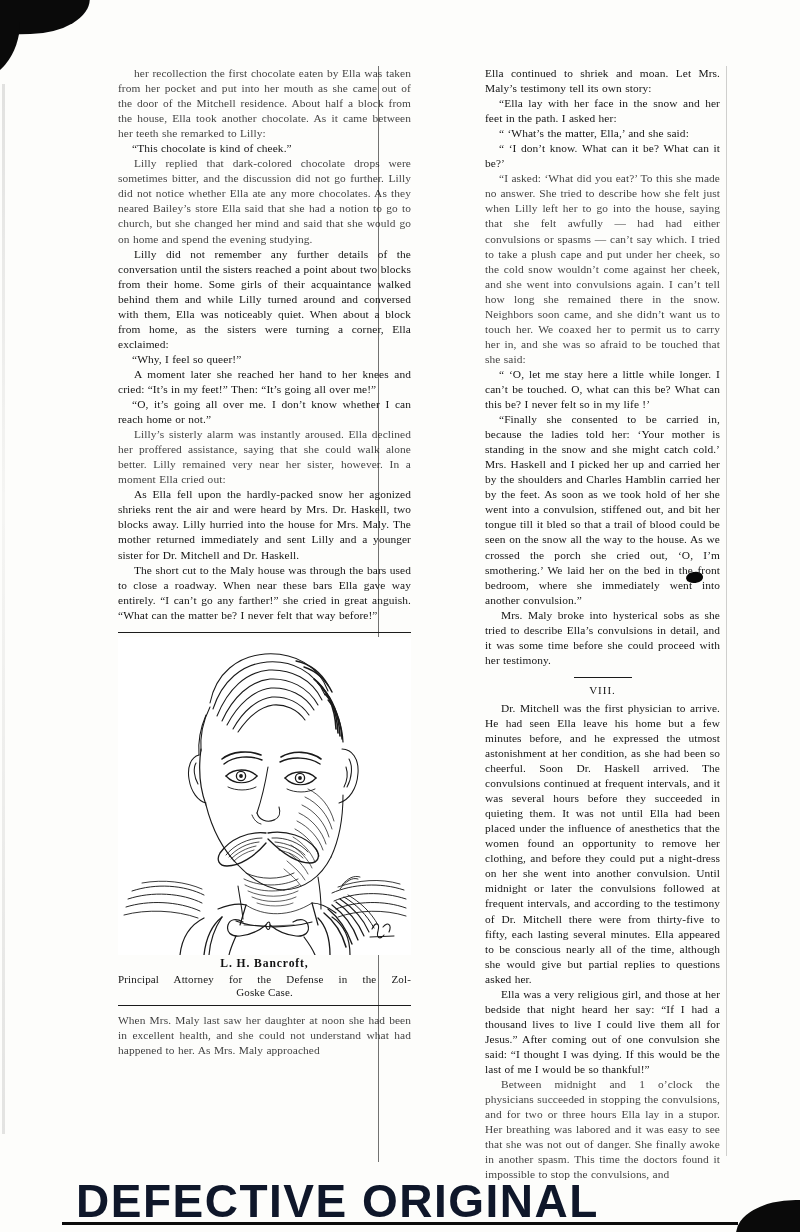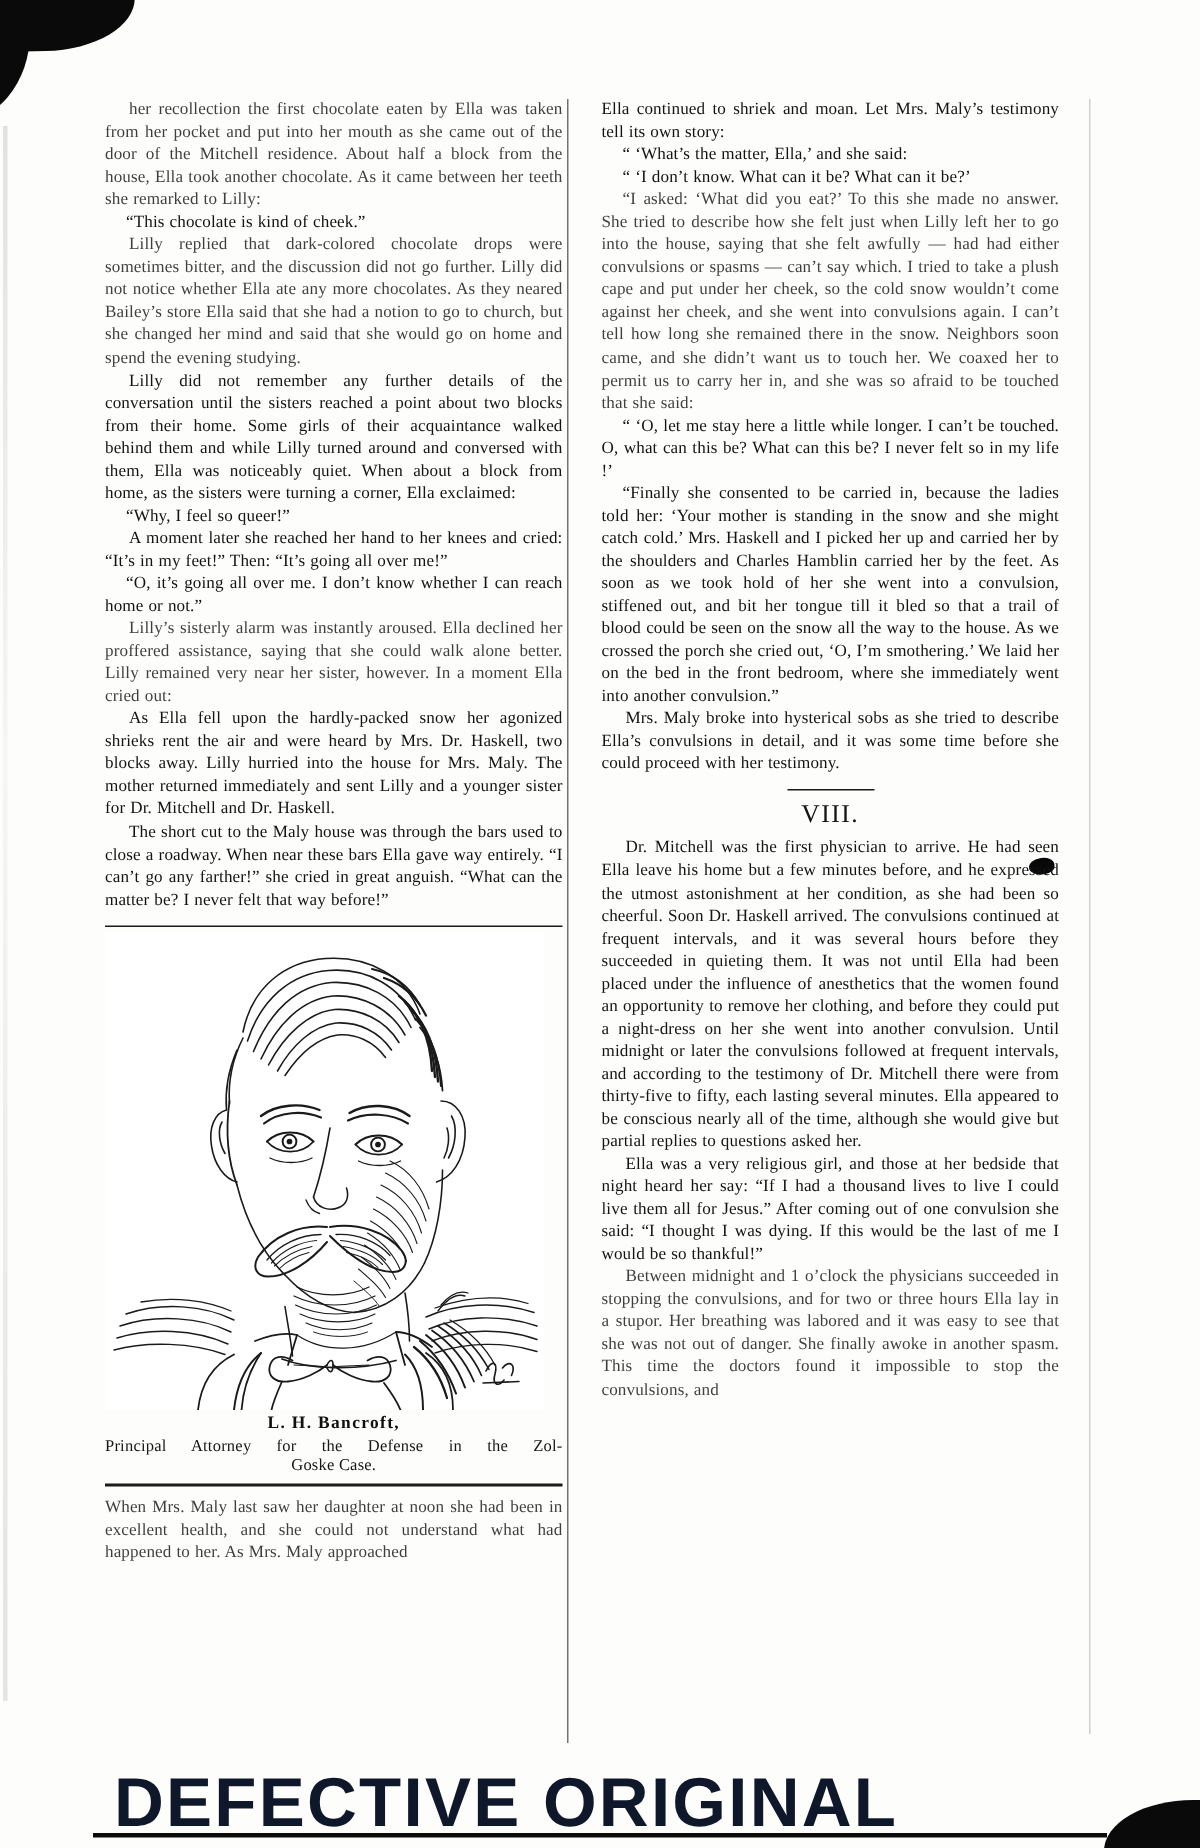--- a/index.html
+++ b/index.html
@@ -78,20 +78,21 @@
   
   .columns {
     position: absolute;
     left: 70px;
     top: 66px;
     width: 650px;
     display: flex;
   }
   .col {
     width: 305px;
+    margin-left: 48px;
   }
   .col-left { padding-right: 12px; }
   .col-right { padding-left: 14px; }
   .col-divider {
     position: absolute;
     left: 378px;
     top: 66px;
     width: 1px;
     height: 1096px;
     background: rgba(0,0,0,0.55);
@@ -117,21 +118,21 @@
 
   .sec-break {
     margin: 9px auto 6px auto;
     width: 58px;
     height: 1px;
     background: #1a1a1a;
   }
   .sec-num {
     margin: 0 0 5px 0;
     text-align: center;
-    font-size: 17px;
+    font-size: 11px;
     letter-spacing: 1px;
     color: #141414;
   }
 
   
   .cut-rule {
     margin: 9px 0 0 0;
     width: 100%;
     height: 1.6px;
     background: #1b1b1b;
@@ -372,20 +373,21 @@
       </div>
 
       <div class="caption-rule"></div>
 
       <p class="body noindent fade-a">When Mrs. Maly last saw her daughter at noon she had been in excellent health, and she could not understand what had happened to her. As Mrs. Maly approached</p>
     </div>
 
     <div class="col col-right">
 
       <p class="body noindent">Ella continued to shriek and moan. Let Mrs. Maly’s testimony tell its own story:</p>
+      <p class="body quote">“Ella lay with her face in the snow and her feet in the path. I asked her:</p>
       <p class="body quote">“ ‘What’s the matter, Ella,’ and she said:</p>
       <p class="body quote">“ ‘I don’t know. What can it be? What can it be?’</p>
       <p class="body quote fade-a blur-light">“I asked: ‘What did you eat?’ To this she made no answer. She tried to describe how she felt just when Lilly left her to go into the house, saying that she felt awfully — had had either convulsions or spasms — can’t say which. I tried to take a plush cape and put under her cheek, so the cold snow wouldn’t come against her cheek, and she went into convulsions again. I can’t tell how long she remained there in the snow. Neighbors soon came, and she didn’t want us to touch her. We coaxed her to permit us to carry her in, and she was so afraid to be touched that she said:</p>
       <p class="body quote">“ ‘O, let me stay here a little while longer. I can’t be touched. O, what can this be? What can this be? I never felt so in my life !’</p>
       <p class="body quote">“Finally she consented to be carried in, because the ladies told her: ‘Your mother is standing in the snow and she might catch cold.’ Mrs. Haskell and I picked her up and carried her by the shoulders and Charles Hamblin carried her by the feet. As soon as we took hold of her she went into a convulsion, stiffened out, and bit her tongue till it bled so that a trail of blood could be seen on the snow all the way to the house. As we crossed the porch she cried out, ‘O, I’m smothering.’ We laid her on the bed in the front bedroom, where she immediately went into another convulsion.”</p>
       <p class="body">Mrs. Maly broke into hysterical sobs as she tried to describe Ella’s convulsions in detail, and it was some time before she could proceed with her testimony.</p>
 
       <div class="sec-break"></div>
       <div class="sec-num">VIII.</div>
 

